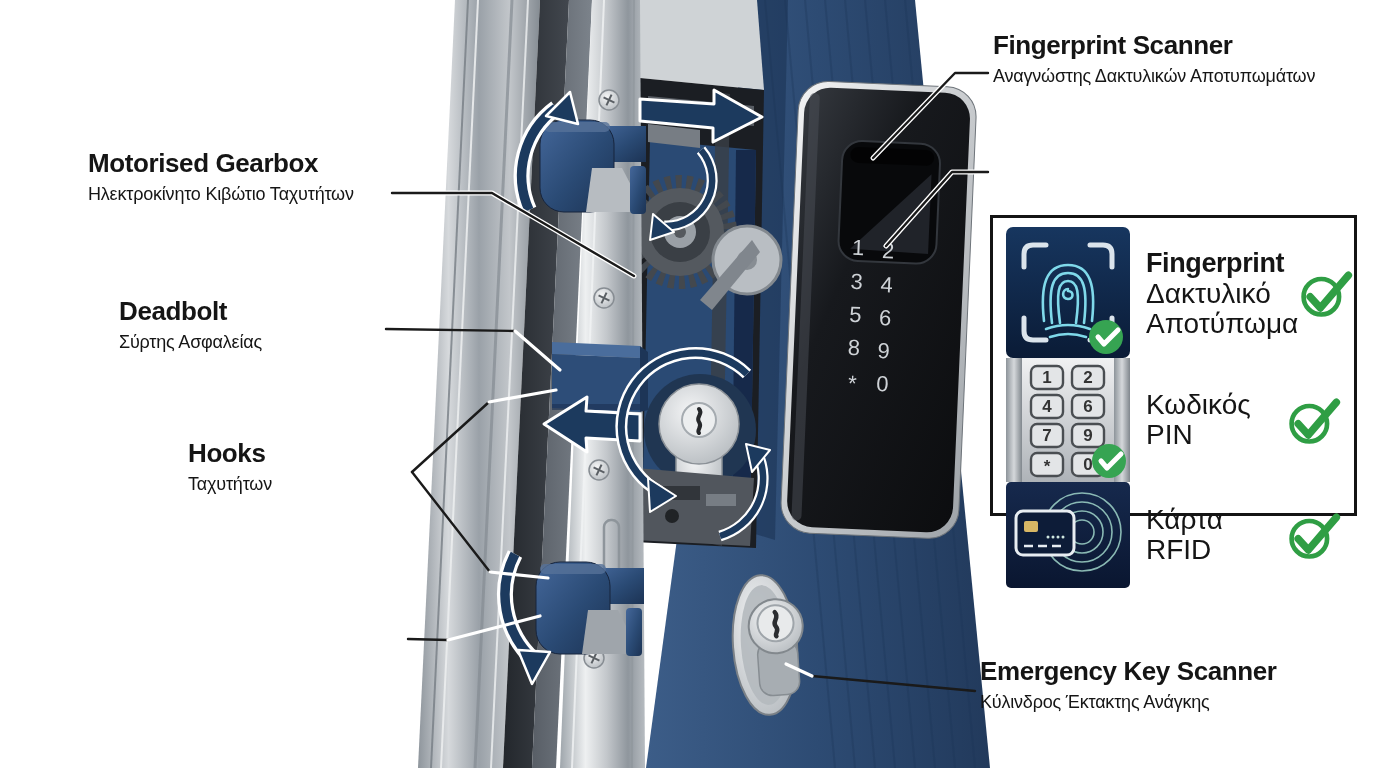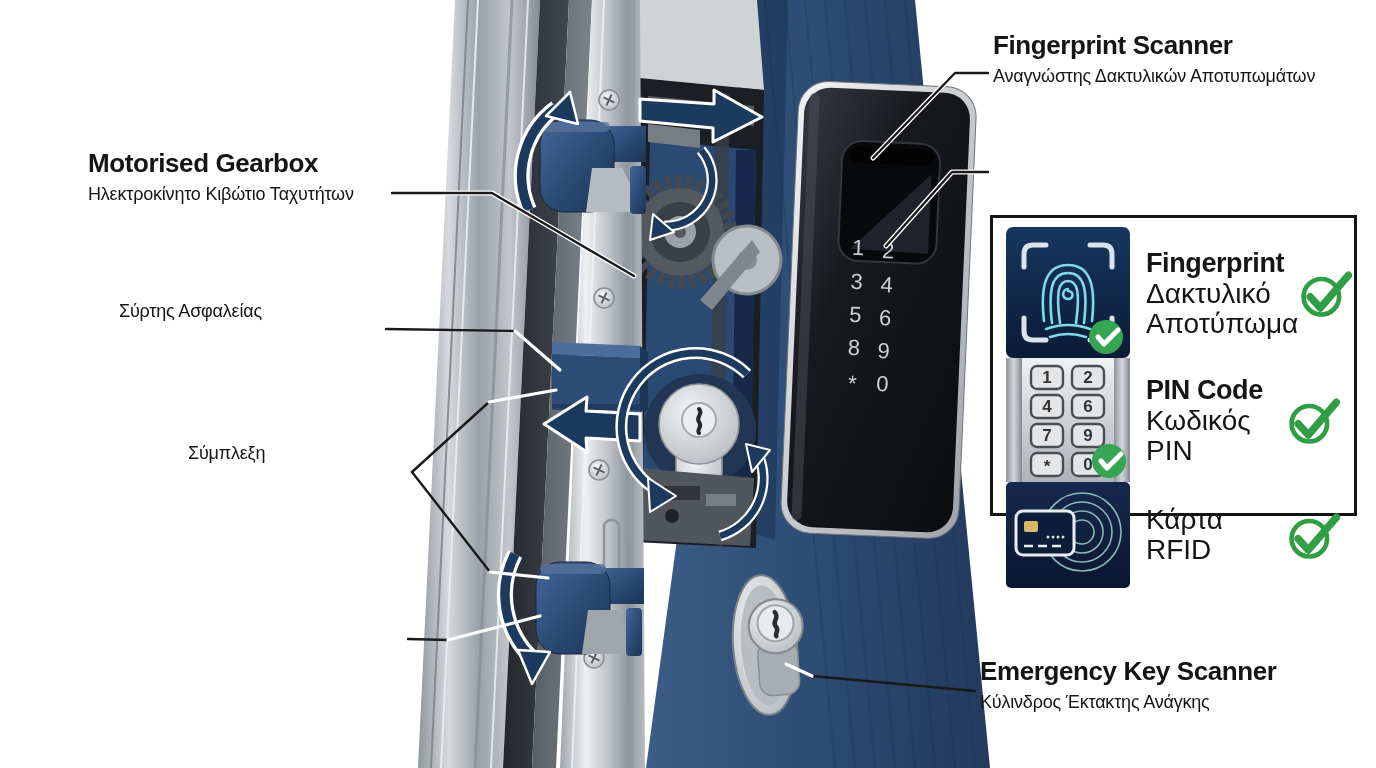--- a/index.html
+++ b/index.html
@@ -272,24 +272,26 @@
       <polyline points="975,691 812,676" stroke="#1a1a1a" stroke-width="2.4"></polyline>
       <polyline points="812,676 786,664" stroke="#fff" stroke-width="3.2"></polyline>
     </g>
   </svg>
 
   <div class="callout ra" style="right:988px;top:148px;width:300px;">
     <span class="en">Motorised Gearbox</span>
     <span class="el">Ηλεκτροκίνητο Κιβώτιο Ταχυτήτων</span>
   </div>
   <div class="callout ra" style="right:997px;top:296px;width:260px;">
+    <span class="en">Deadbolt</span>
     <span class="el">Σύρτης Ασφαλείας</span>
   </div>
   <div class="callout ra" style="right:988px;top:438px;width:200px;">
-    <span class="el">Σύμπλεξη</span>
+    <span class="en">Hooks</span>
+    <span class="el">Ταχυτήτων</span>
   </div>
   <div class="callout ra" style="right:986px;top:616px;width:340px;">
   </div>
   <div class="callout" style="left:993px;top:30px;width:330px;">
     <span class="en">Fingerprint Scanner</span>
     <span class="el">Αναγνώστης Δακτυλικών Αποτυπωμάτων</span>
   </div>
   <div class="callout" style="left:980px;top:656px;width:370px;">
     <span class="en">Emergency Key Scanner</span>
     <span class="el">Κύλινδρος Έκτακτης Ανάγκης</span>
@@ -372,21 +374,20 @@
             <rect x="25" y="95" width="32" height="23" rx="6" fill="#e3e5e7" stroke="#4a4e52" stroke-width="2.4"></rect>
             <rect x="66" y="95" width="32" height="23" rx="6" fill="#e3e5e7" stroke="#4a4e52" stroke-width="2.4"></rect>
             <text x="41" y="114">*</text>
             <text x="82" y="112">0</text>
           </g>
         </g>
         <circle cx="103" cy="103" r="17" fill="#36a452"></circle>
         <path d="M95 103 l6 7 L115 96" stroke="#fff" stroke-width="5" fill="none" stroke-linecap="round" stroke-linejoin="round"></path>
       </svg>
       <div class="auth-text">
-        <span class="en">PIN Code</span>
         <span class="el">Κωδικός PIN</span>
       </div>
       <svg class="check" width="56" height="52" viewBox="0 0 60 54">
         <circle cx="25" cy="31" r="19" fill="#fff" stroke="#2f9e44" stroke-width="5"></circle>
         <path d="M13 31 l11 12 L54 8" stroke="#2f9e44" stroke-width="8" fill="none" stroke-linecap="round" stroke-linejoin="round"></path>
       </svg>
     </div>
 
     <div class="auth-row">
       <svg class="tile" width="124" height="106" viewBox="0 0 124 106">

